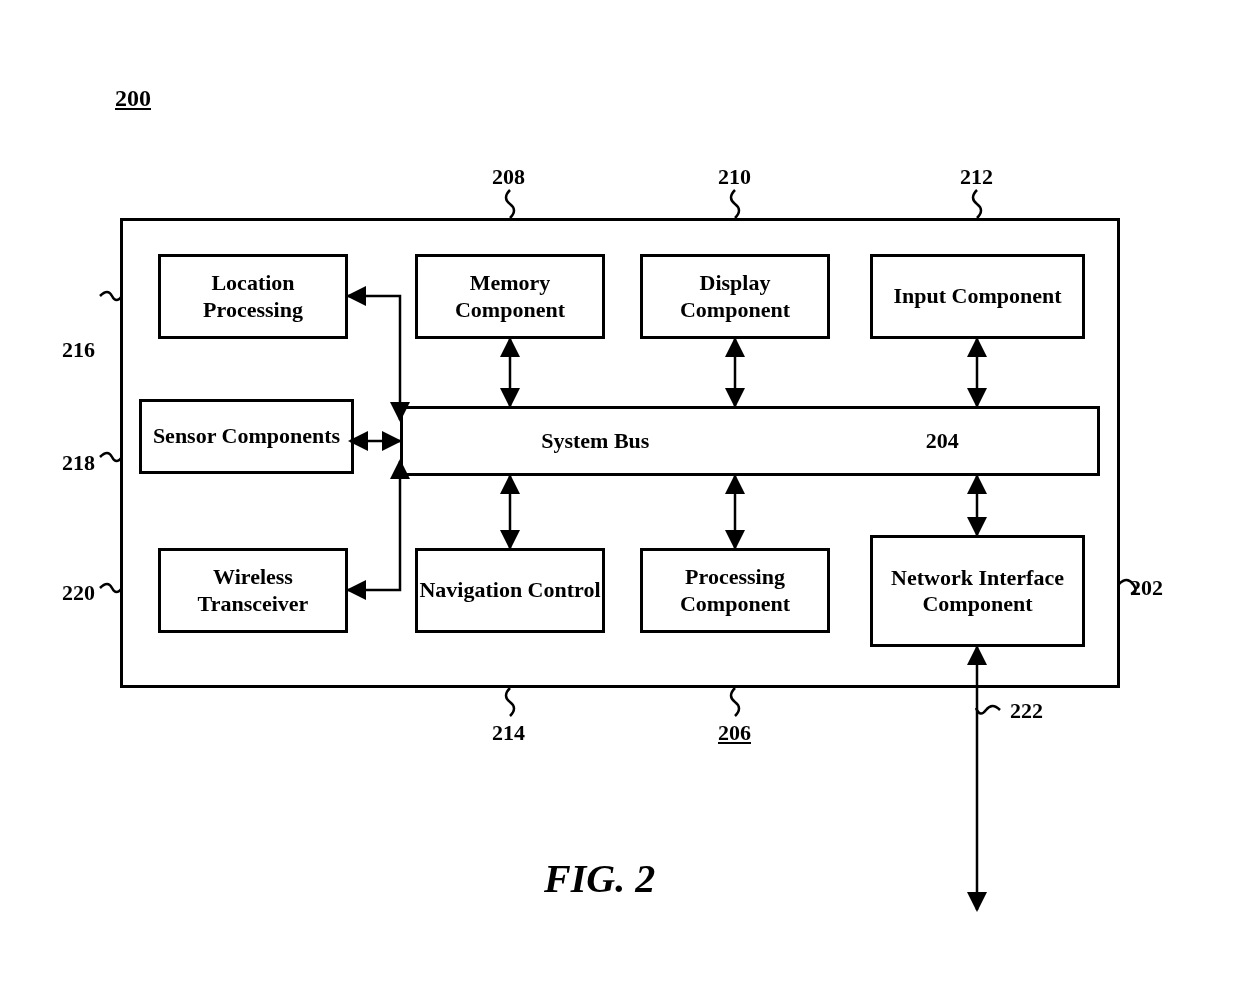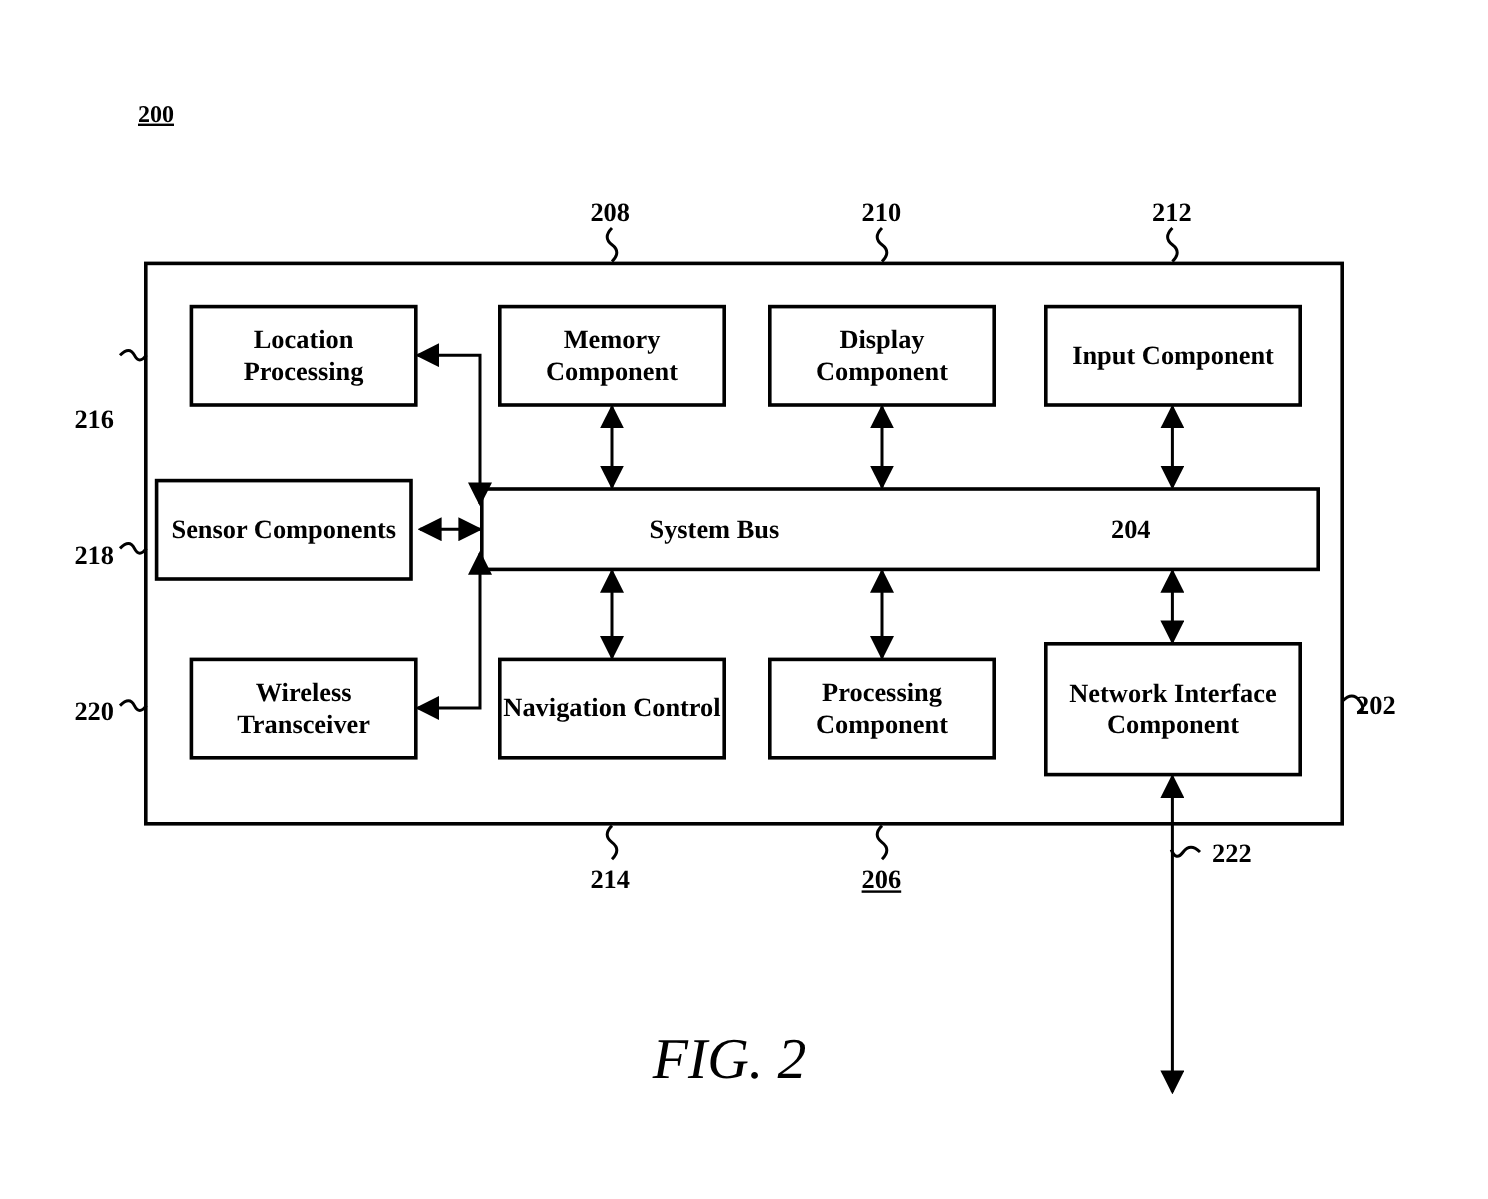--- a/index.html
+++ b/index.html
@@ -24,26 +24,26 @@
   }
   .outer-box {
     border: 3px solid #000;
     background: #fff;
   }
   .ref-label {
     font-size: 22px;
     font-weight: bold;
   }
   .figure-title {
-    font-size: 48px;
-    font-weight: normal;
+    font-size: 40px;
+    font-weight: bold;
     font-style: italic;
   }
   .figure-ref {
-    font-size: 20px;
+    font-size: 24px;
     font-weight: bold;
     text-decoration: underline;
   }
   svg.connector {
     position: absolute;
     pointer-events: none;
     overflow: visible;
   }
 </style>
 </head>
@@ -59,21 +59,21 @@
 <div class="abs box" style="left:415px; top:254px; width:190px; height:85px;">
   <span>Memory Component</span>
 </div>
 <div class="abs box" style="left:640px; top:254px; width:190px; height:85px;">
   <span>Display Component</span>
 </div>
 <div class="abs box" style="left:870px; top:254px; width:215px; height:85px;">
   <span>Input Component</span>
 </div>
 
-<div class="abs box" style="left:129px; top:399px; width:215px; height:85px;">
+<div class="abs box" style="left:139px; top:399px; width:215px; height:75px;">
   <span>Sensor Components</span>
 </div>
 
 <div class="abs box" style="left:400px; top:406px; width:700px; height:70px; justify-content: space-around; align-items: center;">
   <span>System Bus</span>
   <span>204</span>
 </div>
 
 <div class="abs box" style="left:158px; top:548px; width:190px; height:85px;">
   <span>Wireless Transceiver</span>

